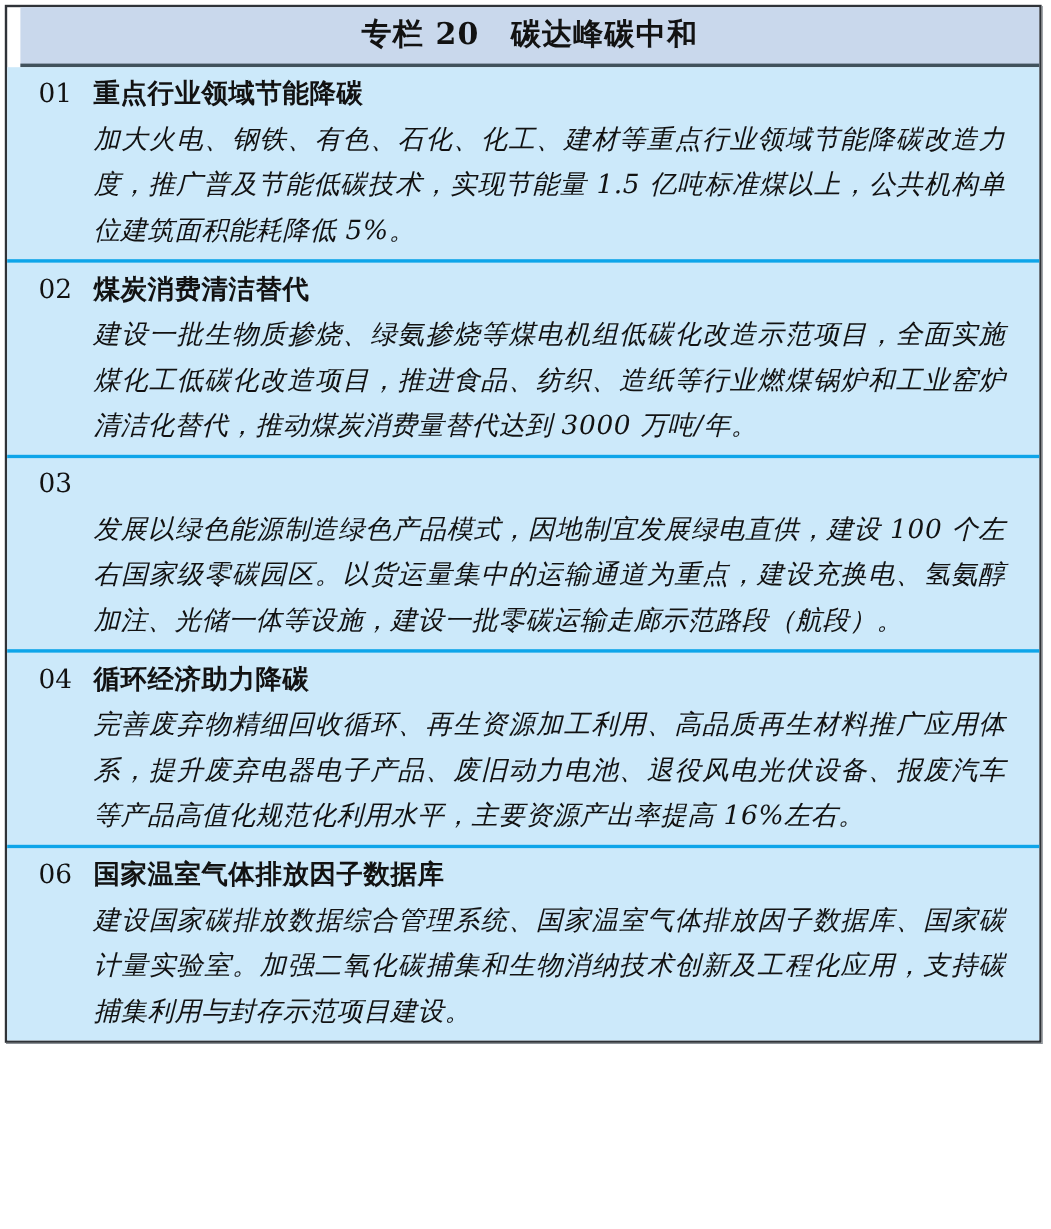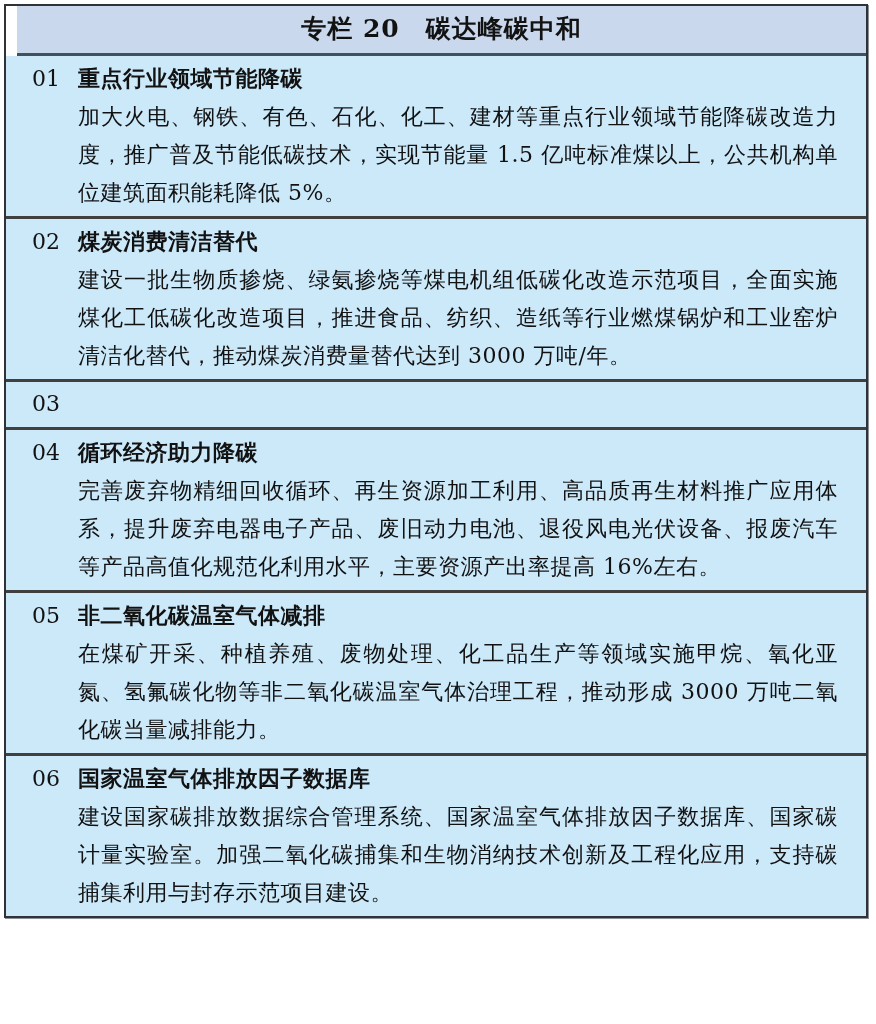--- a/index.html
+++ b/index.html
@@ -26,21 +26,21 @@
     text-align: center;
     font-size: 25px;
     font-weight: 700;
     line-height: 30px;
     padding: 8px 0 9px 0;
     letter-spacing: 1px;
     margin-left: 11px;
   }
   .section {
     background: #cce9fa;
-    border-bottom: 3px solid #404040;
+    border-bottom: 3px solid #0ea5e9;
     padding: 3px 26px 4px 26px;
   }
   .section:last-child {
     border-bottom: none;
   }
   .sec-head {
     display: flex;
     align-items: baseline;
     font-size: 22px;
     line-height: 38px;
@@ -53,20 +53,21 @@
   .sec-title {
     font-weight: 700;
     letter-spacing: 0.5px;
   }
   .sec-body {
     margin: 0 2px 0 46px;
     font-size: 22px;
     line-height: 38px;
     text-align: justify;
     letter-spacing: 0.5px;
+    font-style: italic;
   }
 </style>
 </head>
 <body>
 
 <div class="panel">
   <div class="panel-title">专栏 20　碳达峰碳中和</div>
 
   <div class="section">
     <div class="sec-head">
@@ -81,37 +82,31 @@
       <span class="sec-num">02</span>
       <span class="sec-title">煤炭消费清洁替代</span>
     </div>
     <p class="sec-body">建设一批生物质掺烧、绿氨掺烧等煤电机组低碳化改造示范项目，全面实施煤化工低碳化改造项目，推进食品、纺织、造纸等行业燃煤锅炉和工业窑炉清洁化替代，推动煤炭消费量替代达到 3000 万吨/年。</p>
   </div>
 
   <div class="section">
     <div class="sec-head">
       <span class="sec-num">03</span>
     </div>
+    <p class="sec-body">发展以绿色能源制造绿色产品模式，因地制宜发展绿电直供，建设 100 个左右国家级零碳园区。以货运量集中的运输通道为重点，建设充换电、氢氨醇加注、光储一体等设施，建设一批零碳运输走廊示范路段（航段）。</p>
   </div>
 
   <div class="section">
     <div class="sec-head">
       <span class="sec-num">04</span>
       <span class="sec-title">循环经济助力降碳</span>
     </div>
     <p class="sec-body">完善废弃物精细回收循环、再生资源加工利用、高品质再生材料推广应用体系，提升废弃电器电子产品、废旧动力电池、退役风电光伏设备、报废汽车等产品高值化规范化利用水平，主要资源产出率提高 16%左右。</p>
   </div>
 
-  <div class="section">
-    <div class="sec-head">
-      <span class="sec-num">05</span>
-      <span class="sec-title">非二氧化碳温室气体减排</span>
-    </div>
-    <p class="sec-body">在煤矿开采、种植养殖、废物处理、化工品生产等领域实施甲烷、氧化亚氮、氢氟碳化物等非二氧化碳温室气体治理工程，推动形成 3000 万吨二氧化碳当量减排能力。</p>
-  </div>
 
   <div class="section">
     <div class="sec-head">
       <span class="sec-num">06</span>
       <span class="sec-title">国家温室气体排放因子数据库</span>
     </div>
     <p class="sec-body">建设国家碳排放数据综合管理系统、国家温室气体排放因子数据库、国家碳计量实验室。加强二氧化碳捕集和生物消纳技术创新及工程化应用，支持碳捕集利用与封存示范项目建设。</p>
   </div>
 </div>
 

